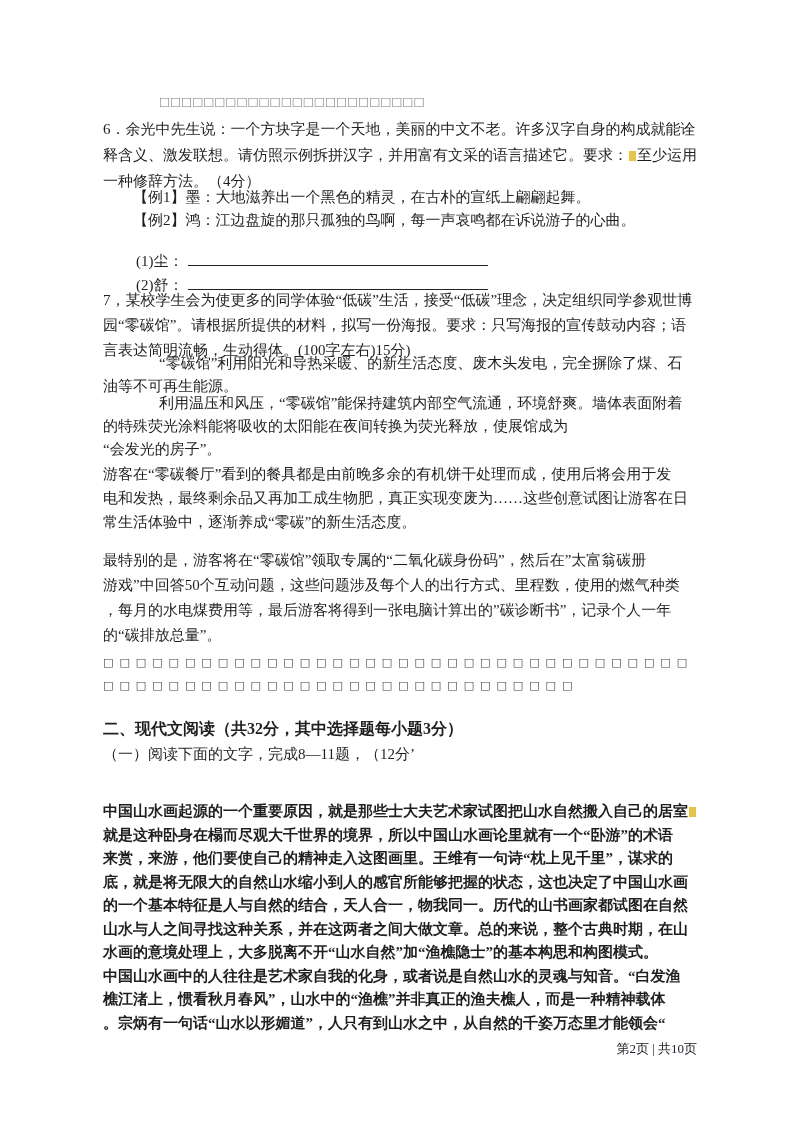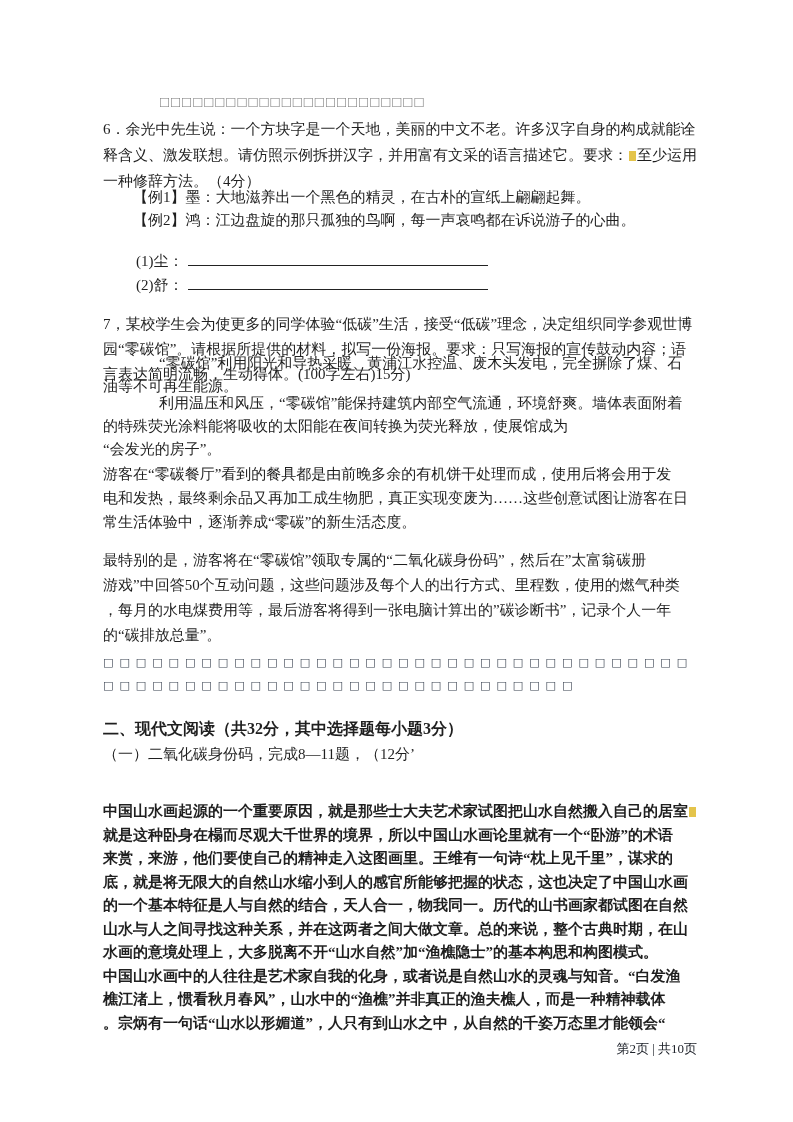--- a/index.html
+++ b/index.html
@@ -14,21 +14,21 @@
   .block{position:absolute;left:103px;width:594px;font-size:15px;}
   .line{white-space:nowrap;}
   .bigbox-row{top:94px;padding-left:57px;font-size:15px;letter-spacing:2px;color:#777;}
   .q6{top:116px;}
   .q6 .line{line-height:26px;}
   .examples{top:186px;padding-left:30px;}
   .examples .line{line-height:23px;}
   .blanks{top:249px;padding-left:33px;}
   .blanks .line{line-height:24px;}
   .blank-underline{display:inline-block;width:300px;height:13px;border-bottom:1.5px solid #222;margin-left:4px;vertical-align:baseline;}
-  .q7{top:288px;margin-top:24px;}
+  .q7{top:288px;}
   .q7 .line{line-height:25px;}
   .p1{top:352px;}
   .p1 .line{line-height:23px;}
   .p2{top:392px;}
   .p2 .line{line-height:23px;}
   .p3{top:462px;}
   .p3 .line{line-height:24px;}
   .p4{top:548px;}
   .p4 .line{line-height:25px;}
   .indent2{padding-left:56px;}
@@ -66,21 +66,21 @@
     <div class="line"><span>(2)舒：</span><span class="blank-underline"></span></div>
   </div>
 
   <div class="block q7">
     <div class="line">7，某校学生会为使更多的同学体验“低碳”生活，接受“低碳”理念，决定组织同学参观世博</div>
     <div class="line">园“零碳馆”。请根据所提供的材料，拟写一份海报。要求：只写海报的宣传鼓动内容；语</div>
     <div class="line">言表达简明流畅，生动得体。(100字左右)15分)</div>
   </div>
 
   <div class="block p1">
-    <div class="line indent2">“零碳馆”利用阳光和导热采暖、黄浦江水控温、废木头发电，完全摒除了煤、石</div>
+    <div class="line indent2">“零碳馆”利用阳光和导热采暖、的新生活态度、废木头发电，完全摒除了煤、石</div>
     <div class="line">油等不可再生能源。</div>
   </div>
 
   <div class="block p2">
     <div class="line indent2">利用温压和风压，“零碳馆”能保持建筑内部空气流通，环境舒爽。墙体表面附着</div>
     <div class="line">的特殊荧光涂料能将吸收的太阳能在夜间转换为荧光释放，使展馆成为</div>
     <div class="line">“会发光的房子”。</div>
   </div>
 
   <div class="block p3">
@@ -97,21 +97,21 @@
   </div>
 
   <div class="block smallbox-row1">
     <span>□□□□□□□□□□□□□□□□□□□□□□□□□□□□□□□□□□□□</span>
   </div>
   <div class="block smallbox-row2">
     <span>□□□□□□□□□□□□□□□□□□□□□□□□□□□□□</span>
   </div>
 
   <div class="block section-heading">二、现代文阅读（共32分，其中选择题每小题3分）</div>
-  <div class="block section-subheading">（一）二氧化碳身份码，完成8—11题，（12分’</div>
+  <div class="block section-subheading">（一）阅读下面的文字，完成8—11题，（12分’</div>
 
   <div class="block passage">
     <div class="line"><span>中国山水画起源的一个重要原因，就是那些士大夫艺术家试图把山水自然搬入自己的居室</span><span class="yellow-mark"></span></div>
     <div class="line">就是这种卧身在榻而尽观大千世界的境界，所以中国山水画论里就有一个“卧游”的术语</div>
     <div class="line">来赏，来游，他们要使自己的精神走入这图画里。王维有一句诗“枕上见千里”，谋求的</div>
     <div class="line">底，就是将无限大的自然山水缩小到人的感官所能够把握的状态，这也决定了中国山水画</div>
     <div class="line">的一个基本特征是人与自然的结合，天人合一，物我同一。历代的山书画家都试图在自然</div>
     <div class="line">山水与人之间寻找这种关系，并在这两者之间大做文章。总的来说，整个古典时期，在山</div>
     <div class="line">水画的意境处理上，大多脱离不开“山水自然”加“渔樵隐士”的基本构思和构图模式。</div>
     <div class="line">中国山水画中的人往往是艺术家自我的化身，或者说是自然山水的灵魂与知音。“白发渔</div>

